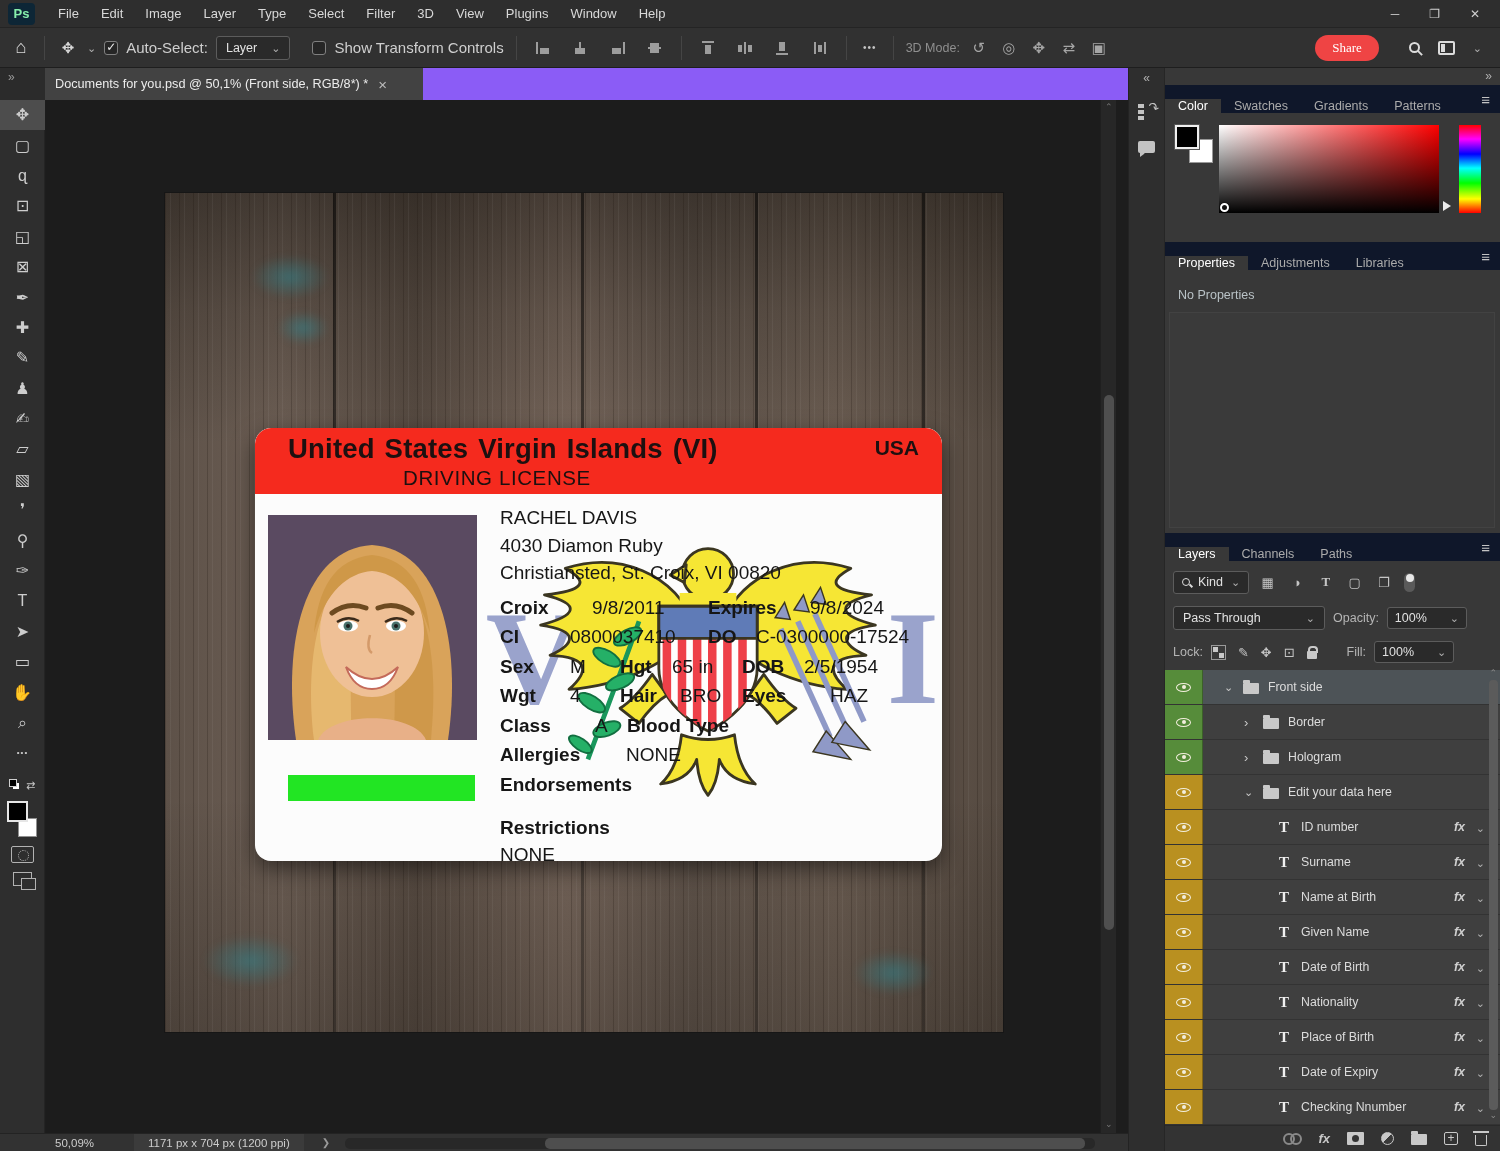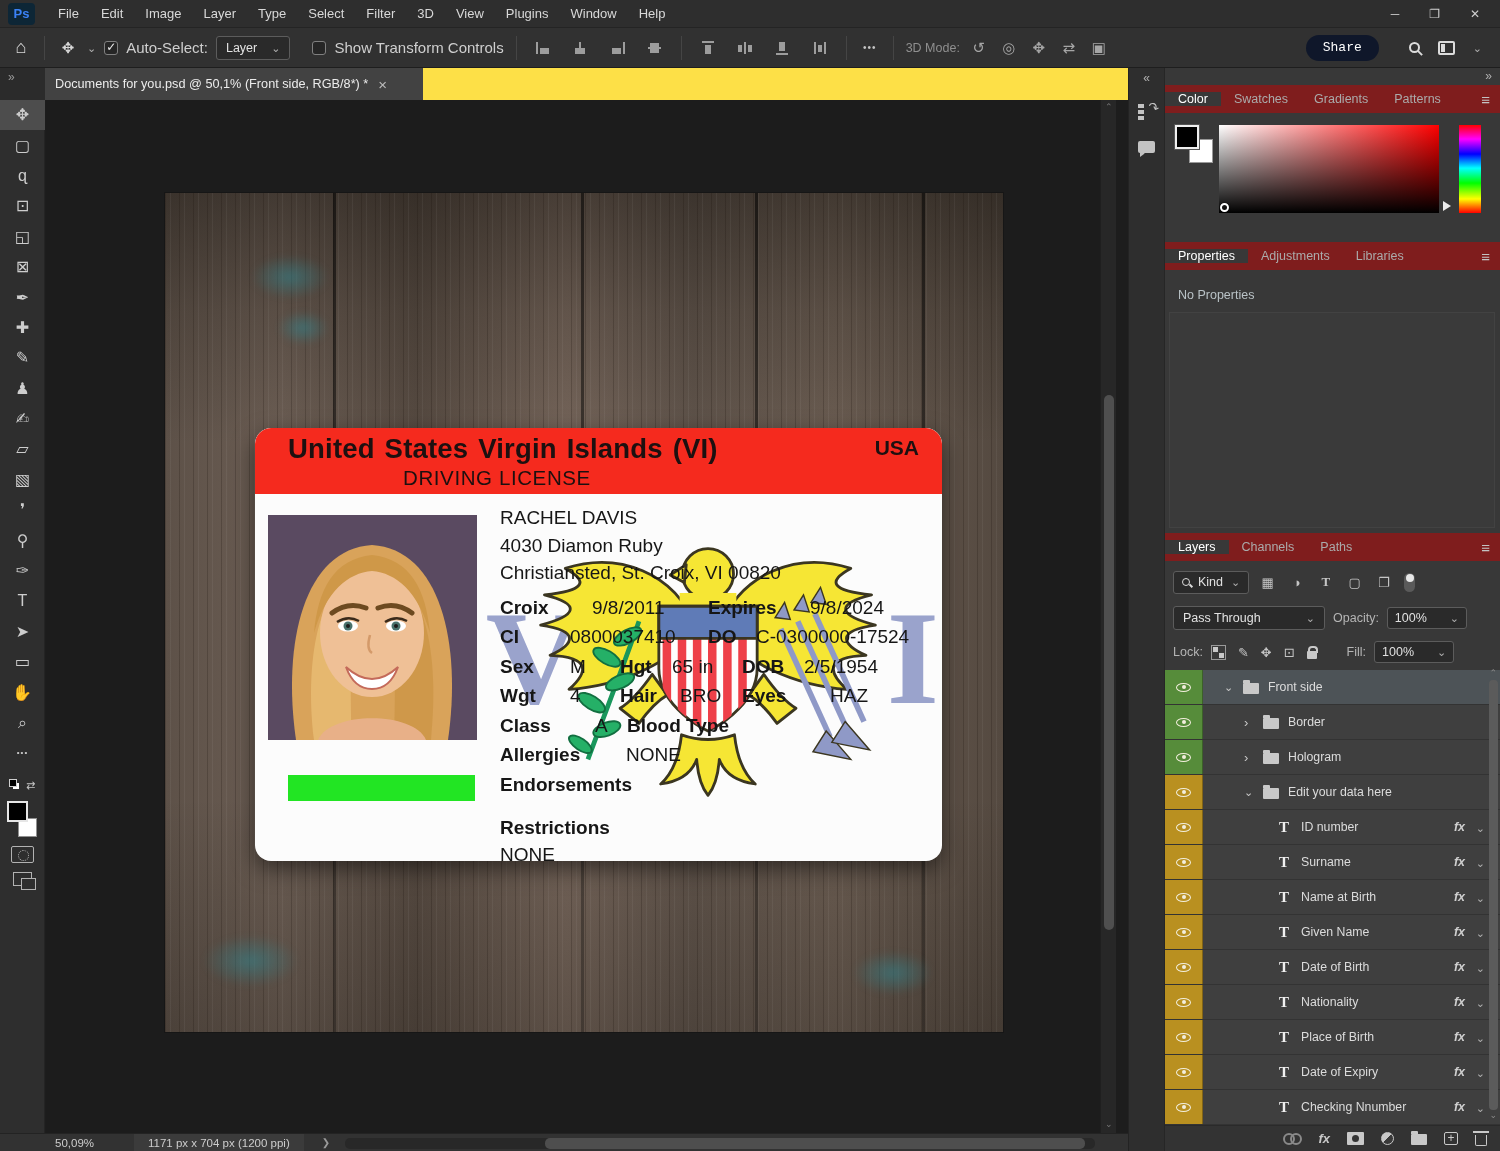--- a/index.html
+++ b/index.html
@@ -4,21 +4,21 @@
 <style>
   html,body{margin:0;padding:0;background:#111;}
   *{box-sizing:border-box;}
   .app{position:relative;width:1500px;height:1151px;background:#1d1d1d;overflow:hidden;
        font-family:"Liberation Sans","DejaVu Sans",sans-serif;color:#d6d6d6;font-size:13px;
        -webkit-font-smoothing:antialiased;}
 
   
   .menubar{position:absolute;left:0;top:0;width:1500px;height:28px;background:#2e2e2e;
            display:flex;align-items:center;border-bottom:1px solid #242424;}
-  .ps-logo{width:27px;height:22px;margin-left:8px;background:#0d2636;color:#3b82f6;font-weight:bold;
+  .ps-logo{width:27px;height:22px;margin-left:8px;background:#0d2636;color:#86efac;font-weight:bold;
            font-size:13px;display:flex;align-items:center;justify-content:center;border-radius:4px;}
   .menus{display:flex;margin-left:12px;}
   .menu-item{padding:0 11px;line-height:28px;color:#d8d8d8;font-size:13px;cursor:default;}
   .win-controls{margin-left:auto;display:flex;gap:30px;padding-right:20px;color:#cfcfcf;font-size:12px;}
   .win-btn{cursor:default;}
 
   
   .optionsbar{position:absolute;left:0;top:28px;width:1500px;height:40px;background:#313131;
               border-bottom:1px solid #1e1e1e;display:flex;align-items:center;gap:8px;padding:0 10px;}
   .osep{width:1px;height:24px;background:#454545;margin:0 4px;}
@@ -51,30 +51,30 @@
   [data-name="align-bottom-icon"]::after{left:5px;top:2px;width:6px;height:9px;}
   [data-name="distribute-vertical-icon"]::before{left:3px;top:2px;width:2px;height:12px;box-shadow:10px 0 0 #9d9d9d;}
   [data-name="distribute-vertical-icon"]::after{left:7px;top:5px;width:4px;height:7px;}
   [data-name="more-options-icon"]{letter-spacing:1px;color:#c5c5c5;font-size:10px;}
   [data-name="3d-orbit-icon"]::before{content:"↺";}
   [data-name="3d-roll-icon"]::before{content:"◎";}
   [data-name="3d-pan-icon"]::before{content:"✥";}
   [data-name="3d-slide-icon"]::before{content:"⇄";}
   [data-name="3d-dolly-icon"]::before{content:"▣";}
   .mode-label{color:#8f8f8f;font-size:12.5px;}
-  .share{margin-left:auto;height:26px;border:none;border-radius:13px;background:#0f172a;color:#fff;
-         font-size:13px;padding:0 17px;font-family:Liberation Mono, monospace;}
+  .share{margin-left:auto;height:26px;border:none;border-radius:13px;background:#ef4444;color:#fff;
+         font-size:13px;padding:0 17px;font-family:Liberation Serif, serif;}
   .mag{width:11px;height:11px;border:2px solid #dcdcdc;border-radius:50%;position:relative;display:inline-block;}
   .mag::after{content:"";position:absolute;width:2px;height:6px;background:#dcdcdc;transform:rotate(-45deg);right:-3px;bottom:-5px;}
   .ws{width:17px;height:14px;border:2px solid #dcdcdc;border-radius:2px;position:relative;display:inline-block;}
   .ws::after{content:"";position:absolute;left:1px;top:1px;width:4px;height:8px;background:#dcdcdc;}
   .topright{display:flex;align-items:center;gap:18px;margin-left:22px;padding-right:8px;}
 
   
-  .tabrow{position:absolute;left:0;top:68px;width:1128px;height:32px;background:#fde047;display:flex;}
+  .tabrow{position:absolute;left:0;top:68px;width:1128px;height:32px;background:#8b5cf6;display:flex;}
   .tools-expand{width:45px;display:flex;align-items:flex-start;justify-content:flex-start;padding:2px 0 0 8px;background:#2b2b2b;}
   [data-name="toolbar-expand-icon"]::before{content:"»";color:#9a9a9a;font-size:12px;}
   .doc-tab{width:378px;background:#424242;display:flex;align-items:center;padding:0 10px;gap:10px;}
   .doc-title{color:#ececec;font-size:12.7px;white-space:nowrap;overflow:hidden;}
   [data-name="tab-close-icon"]::before{content:"×";color:#bcbcbc;font-size:15px;}
 
   
   .toolbar{position:absolute;left:0;top:100px;width:45px;height:1033px;background:#2e2e2e;border-right:1px solid #242424;}
   .tool{width:45px;height:30.4px;display:flex;align-items:center;justify-content:center;color:#cdcdcd;}
   .tool-glyph{font-size:16px;line-height:1;}
@@ -150,21 +150,21 @@
   .hist::before{content:"";position:absolute;left:1px;top:1px;width:6px;height:4px;background:#c3c3c3;
                 box-shadow:0 6px 0 #c3c3c3,0 12px 0 #c3c3c3;}
   .hist::after{content:"↷";position:absolute;right:-2px;top:-3px;color:#c3c3c3;font-size:13px;transform:rotate(18deg);}
   .cmt{width:17px;height:12px;background:#c3c3c3;border-radius:2px;position:relative;margin-top:20px;}
   .cmt::after{content:"";position:absolute;left:2px;bottom:-4px;border:3px solid transparent;border-top:4px solid #c3c3c3;border-left:4px solid #c3c3c3;}
 
   
   .panels{position:absolute;left:1164px;top:68px;width:336px;height:1083px;background:#383838;border-left:1px solid #262626;}
   [data-name="panel-collapse-icon"]{position:absolute;right:8px;top:0px;}
   [data-name="panel-collapse-icon"]::before{content:"»";color:#b2b2b2;font-size:12px;}
-  .ptabs{position:absolute;left:0;width:336px;height:28px;background:#7f1d1d;display:flex;align-items:center;}
+  .ptabs{position:absolute;left:0;width:336px;height:28px;background:#0f172a;display:flex;align-items:flex-end;}
   .ptab{padding:0 13px;display:flex;align-items:center;color:#ababab;font-size:12.5px;}
   .ptab.active{background:#383838;color:#fff;}
   .pmenu{position:absolute;right:10px;top:6px;}
   [data-name="panel-menu-icon"]::before{content:"≡";color:#c3c3c3;font-size:15px;}
 
   .color-tabs{top:17px;}
   .color-body{position:absolute;left:0;top:45px;width:336px;height:122px;}
   .cp-fgbg{position:absolute;left:10px;top:12px;width:40px;height:40px;}
   .cp-fgbg .fg{position:absolute;left:0;top:0;width:24px;height:24px;background:#000;border:2px solid #f0f0f0;box-shadow:0 0 0 1px #555;z-index:2;}
   .cp-fgbg .bgc{position:absolute;left:14px;top:14px;width:24px;height:24px;background:#fff;border:1px solid #999;}

